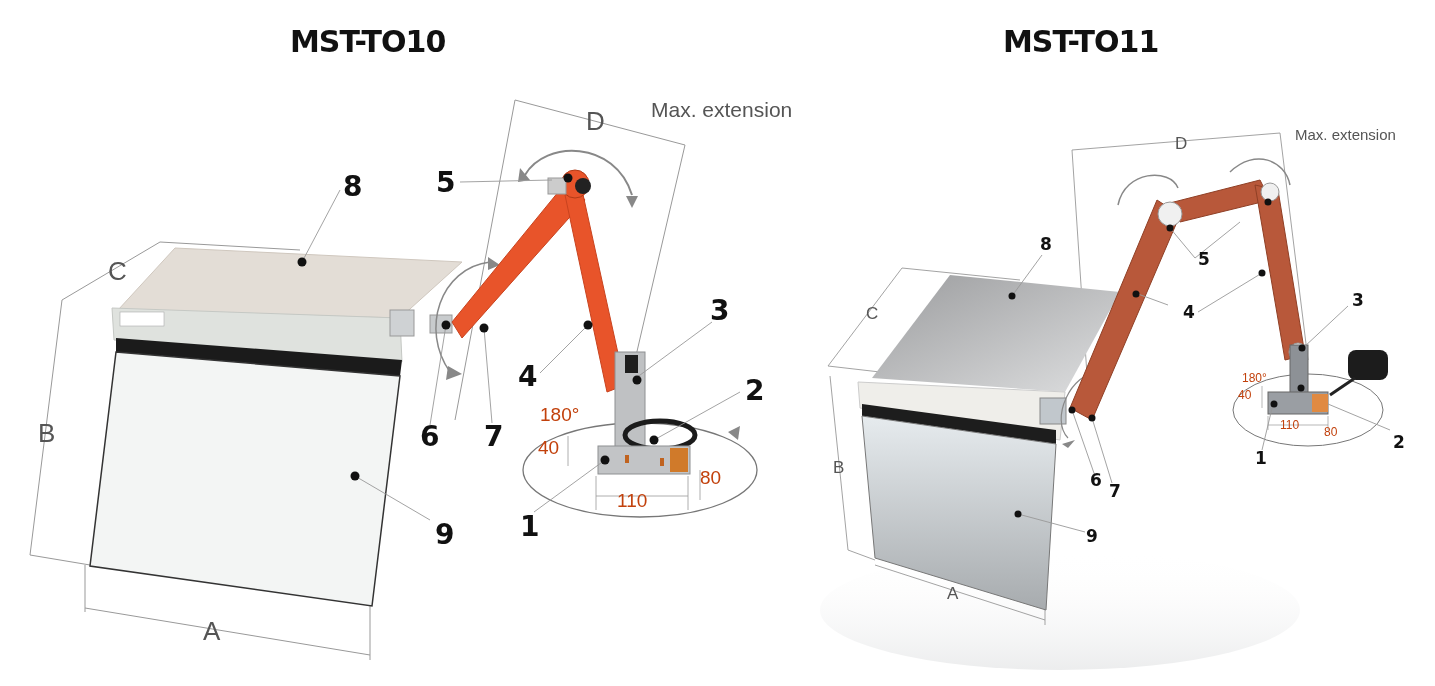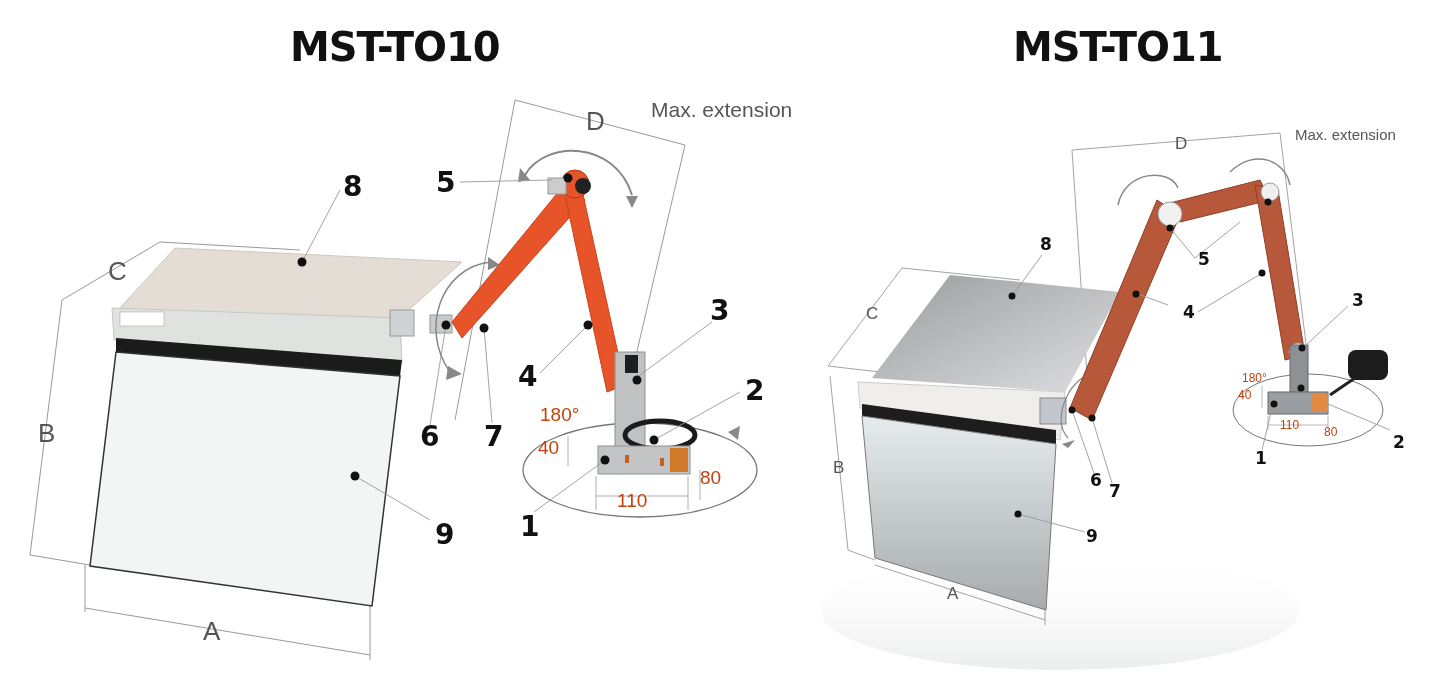--- a/index.html
+++ b/index.html
@@ -1,18 +1,18 @@
 <!DOCTYPE html>
 <html><head>
 <meta charset="utf-8">
 <style>
   html, body { margin:0; padding:0; background:#ffffff; }
   body { width:1435px; height:686px; position:relative; overflow:hidden; font-family:"DejaVu Sans", sans-serif; }
   .panel { position:absolute; top:0; height:686px; }
-  .title { position:absolute; font-family:"DejaVu Sans", sans-serif; font-weight:bold; font-size:40px; color:#111; letter-spacing:-1px; }
+  .title { position:absolute; font-family:"DejaVu Sans", sans-serif; font-weight:bold; font-size:30px; color:#111; letter-spacing:-1px; }
   .callout { position:absolute; font-family:"DejaVu Sans", sans-serif; font-weight:bold; color:#111; }
   .dim { position:absolute; font-family:"Liberation Sans", sans-serif; color:#555; }
   .dimsmall { position:absolute; font-family:"Liberation Sans", sans-serif; color:#c2410c; }
   svg.art { position:absolute; left:0; top:0; }
 </style>
 </head>
 <body>
 
 <div class="panel" style="left:0;width:800px;">
   <div class="title" style="left:290px;top:24px;">MST-TO10</div>
@@ -118,21 +118,21 @@
   <div class="callout" style="left:710px;top:294px;font-size:28px;">3</div>
   <div class="callout" style="left:518px;top:360px;font-size:28px;">4</div>
   <div class="callout" style="left:436px;top:166px;font-size:28px;">5</div>
   <div class="callout" style="left:420px;top:420px;font-size:28px;">6</div>
   <div class="callout" style="left:484px;top:420px;font-size:28px;">7</div>
   <div class="callout" style="left:343px;top:170px;font-size:28px;">8</div>
   <div class="callout" style="left:435px;top:518px;font-size:28px;">9</div>
 </div>
 
 <div class="panel" style="left:800px;width:635px;">
-  <div class="title" style="left:203px;top:24px;margin-left:10px;">MST-TO11</div>
+  <div class="title" style="left:203px;top:24px;">MST-TO11</div>
 
   <svg class="art" width="635" height="686">
     <defs>
       <linearGradient id="shadowg" x1="0" y1="0" x2="0" y2="1">
         <stop offset="0" stop-color="#ffffff" stop-opacity="0"></stop>
         <stop offset="1" stop-color="#e7e8e9" stop-opacity="1"></stop>
       </linearGradient>
       <linearGradient id="glassg" x1="0" y1="0" x2="0" y2="1">
         <stop offset="0" stop-color="#e6ebee"></stop>
         <stop offset="1" stop-color="#a7abae"></stop>

